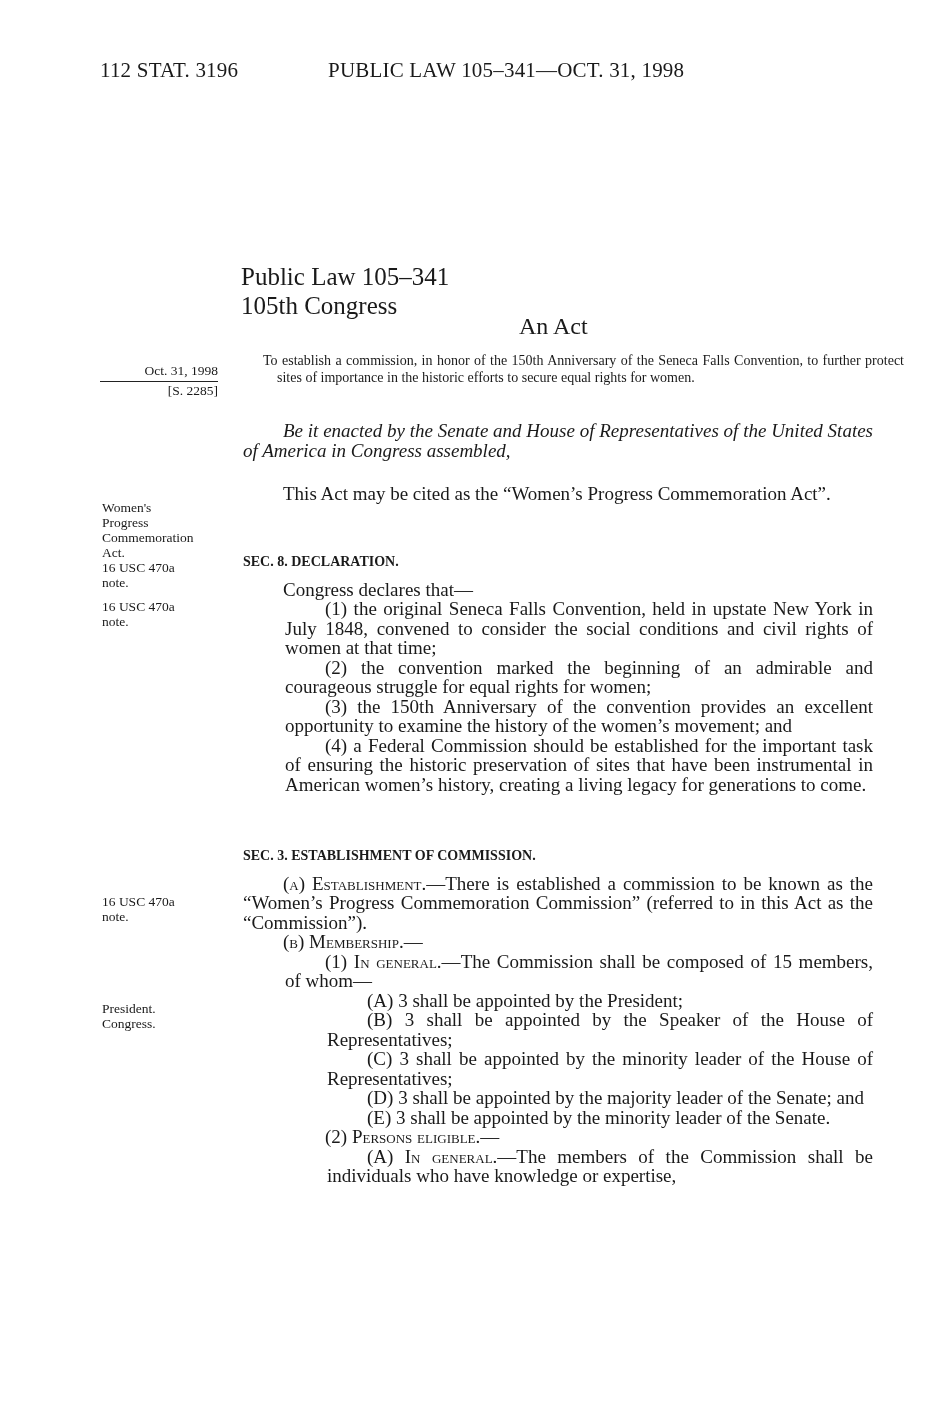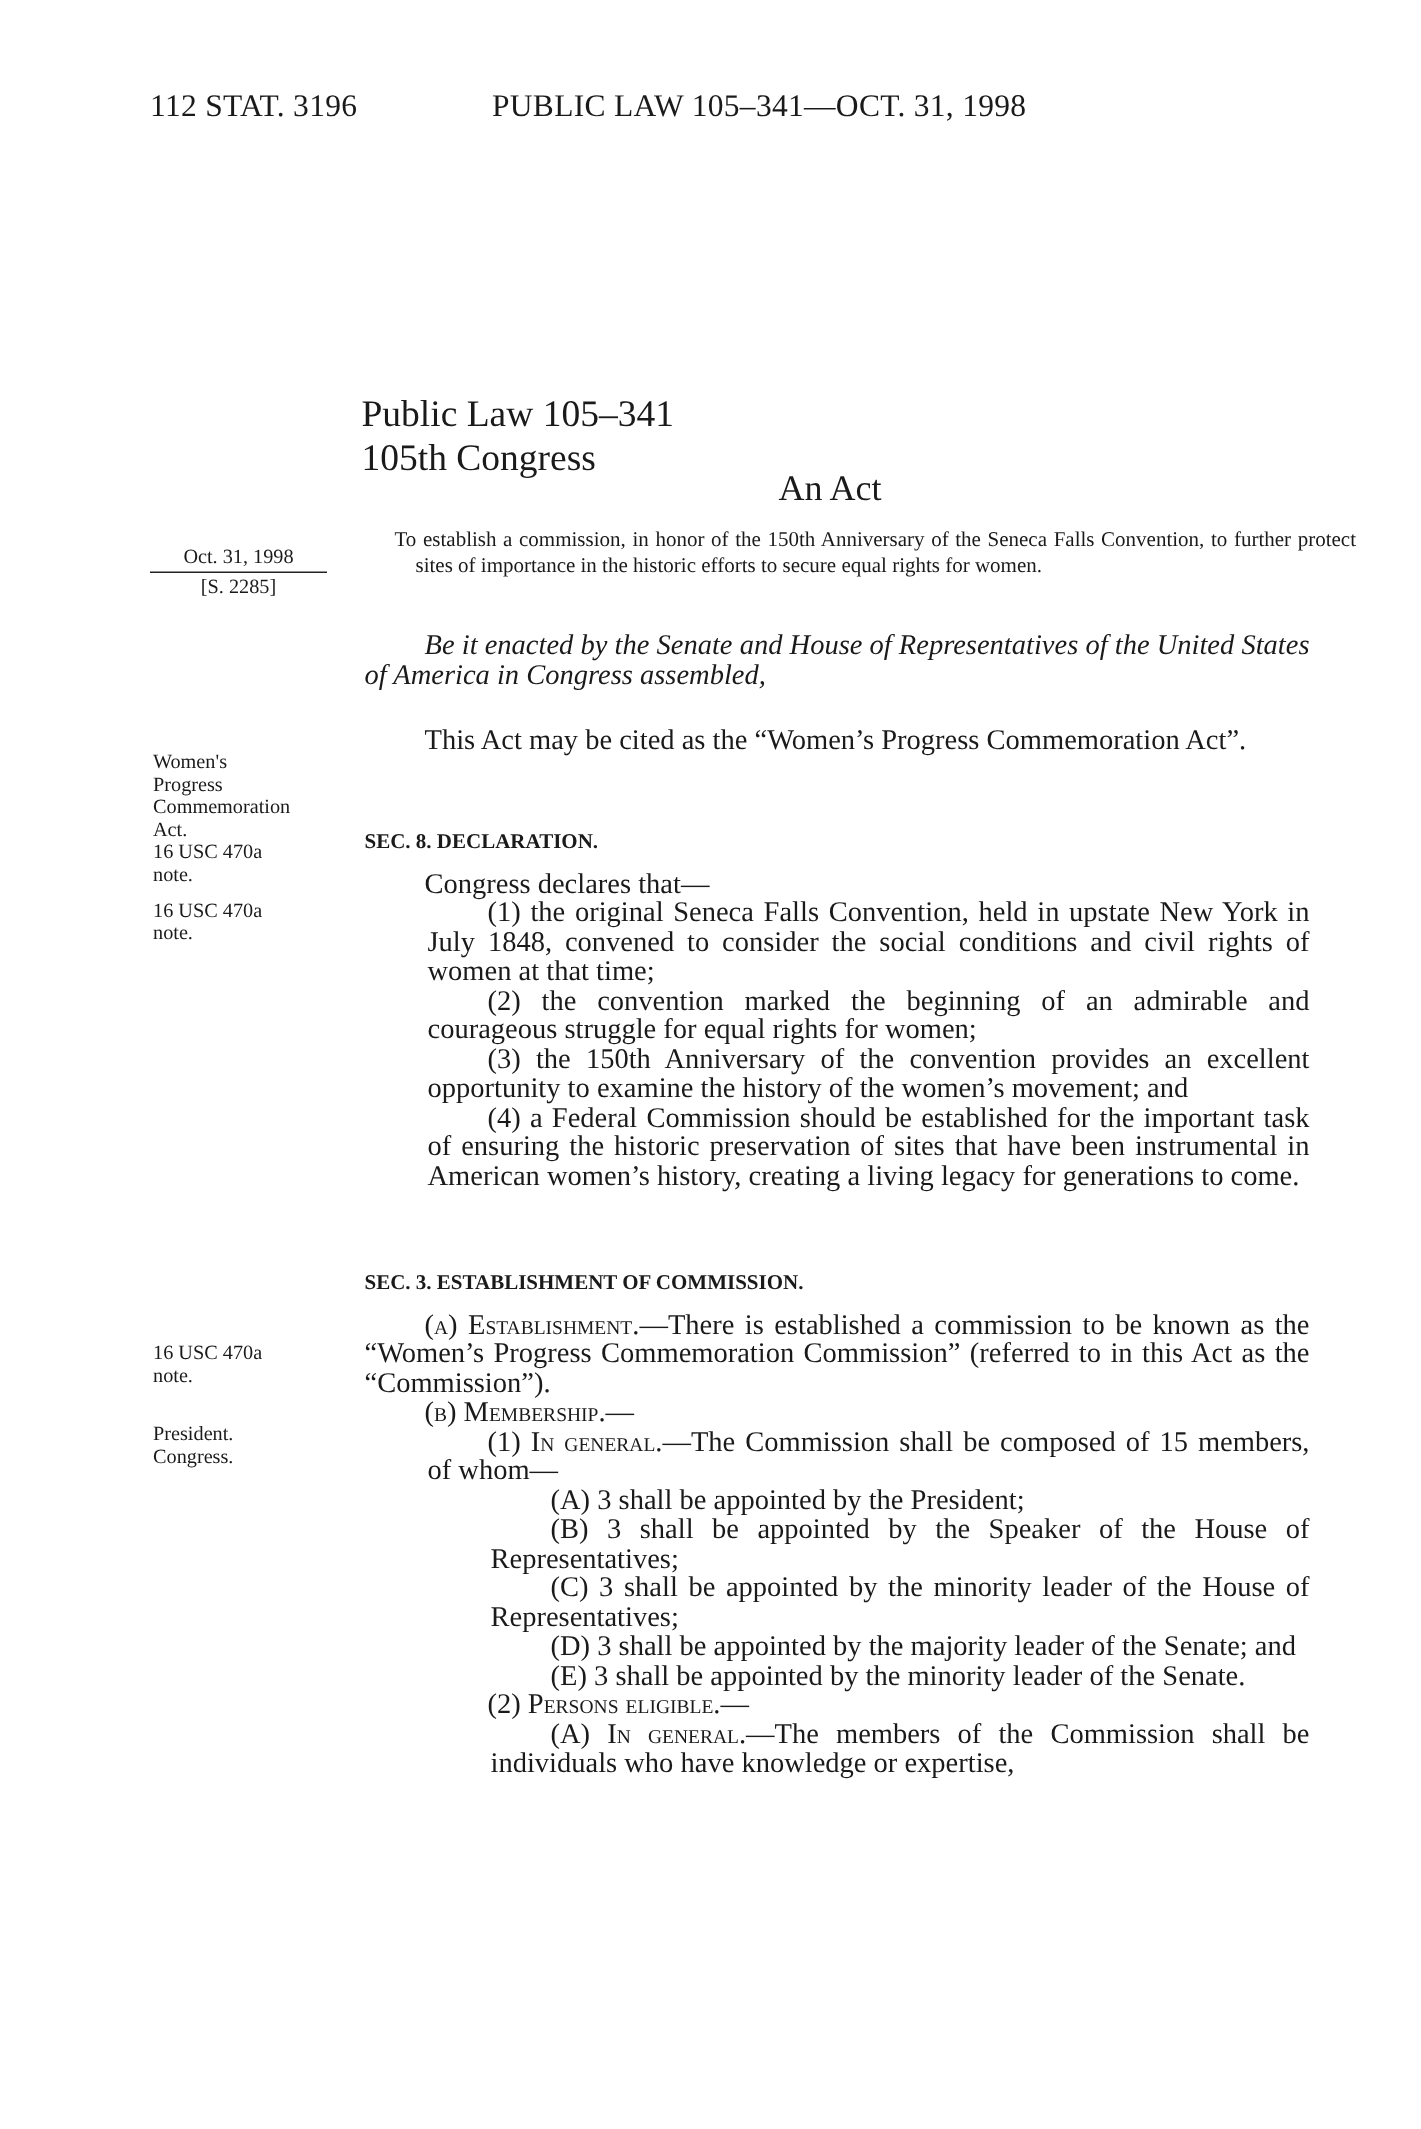--- a/index.html
+++ b/index.html
@@ -6,21 +6,21 @@
   body {
     width: 947px; height: 1419px; background: #ffffff; position: relative; overflow: hidden;
     font-family: "Liberation Serif", "DejaVu Serif", serif; color: #1a1a1a;
   }
   .abs { position: absolute; }
   .running-head { top: 58px; left: 100px; font-size: 21px; letter-spacing: 0.2px; }
   .running-head .r { position: absolute; left: 228px; white-space: nowrap; }
   .title1 { top: 262px; left: 241px; font-size: 25px; line-height: 29px; }
   .anact { top: 313px; left: 519px; font-size: 24px; }
   .margin { left: 102px; font-size: 13.5px; line-height: 15px; margin-top: 48px; }
-  .date-box { top: 362px; left: 100px; width: 118px; text-align: center; font-size: 13.5px; line-height: 17px; }
+  .date-box { top: 362px; left: 100px; width: 118px; text-align: right; font-size: 13.5px; line-height: 17px; }
   .date-box .d { border-bottom: 1.5px solid #222; padding-bottom: 2px; }
   .purpose { top: 353px; left: 263px; width: 627px; font-size: 14px; line-height: 16.8px; text-align: justify; padding-left: 14px; text-indent: -14px; }
   .body { left: 243px; width: 630px; font-size: 19px; line-height: 19.5px; text-align: justify; }
   .ital { font-style: italic; }
   .sechead { font-weight: bold; font-size: 14px; font-family: "Liberation Serif", serif; }
   .p1 { text-indent: 40px; }
   .sc { font-variant: small-caps; }
   p { margin: 0; }
 </style>
 </head>
@@ -56,21 +56,21 @@
 <div class="abs margin" style="top:551px">
   <div>16 USC 470a</div>
   <div>note.</div>
 </div>
 
 <div class="abs margin" style="top:846px">
   <div>16 USC 470a</div>
   <div>note.</div>
 </div>
 
-<div class="abs margin" style="top:900px">
+<div class="abs margin" style="top:953px">
   <div>President.</div>
   <div>Congress.</div>
 </div>
 
 <div class="abs body" style="top:421px">
   <p class="ital p1">Be it enacted by the Senate and House of Representatives of the United States of America in Congress assembled,</p>
 </div>
 
 <div class="abs body" style="top:476px">
   <p class="p1" style="margin-top:8px">This Act may be cited as the “Women’s Progress Commemoration Act”.</p>

